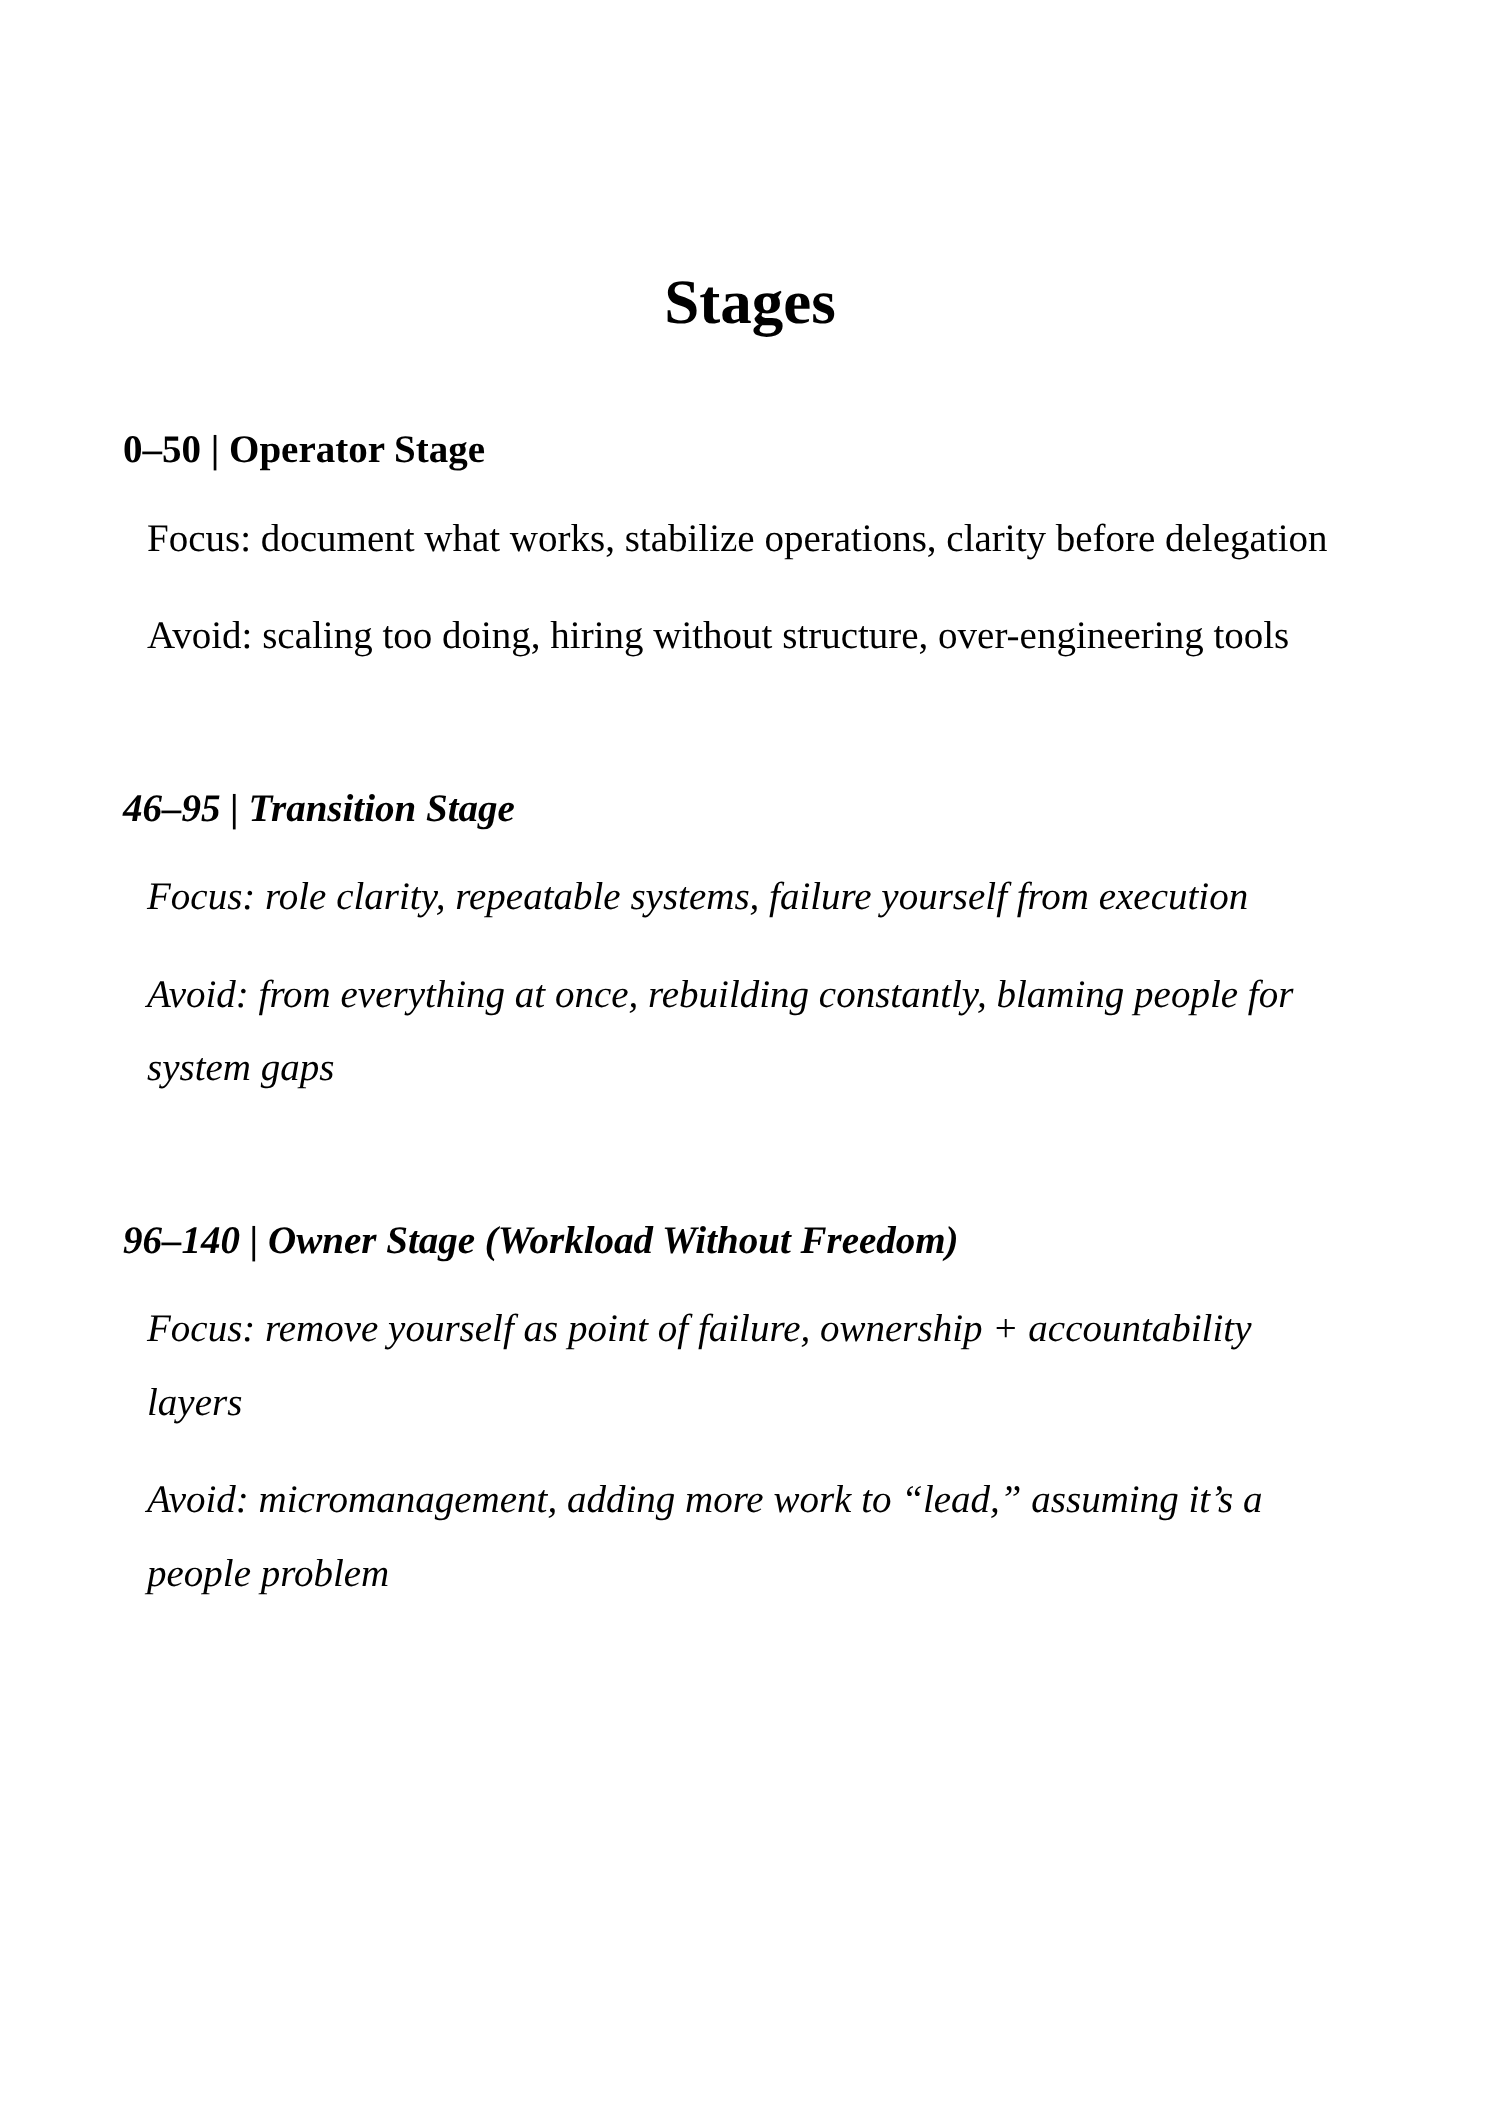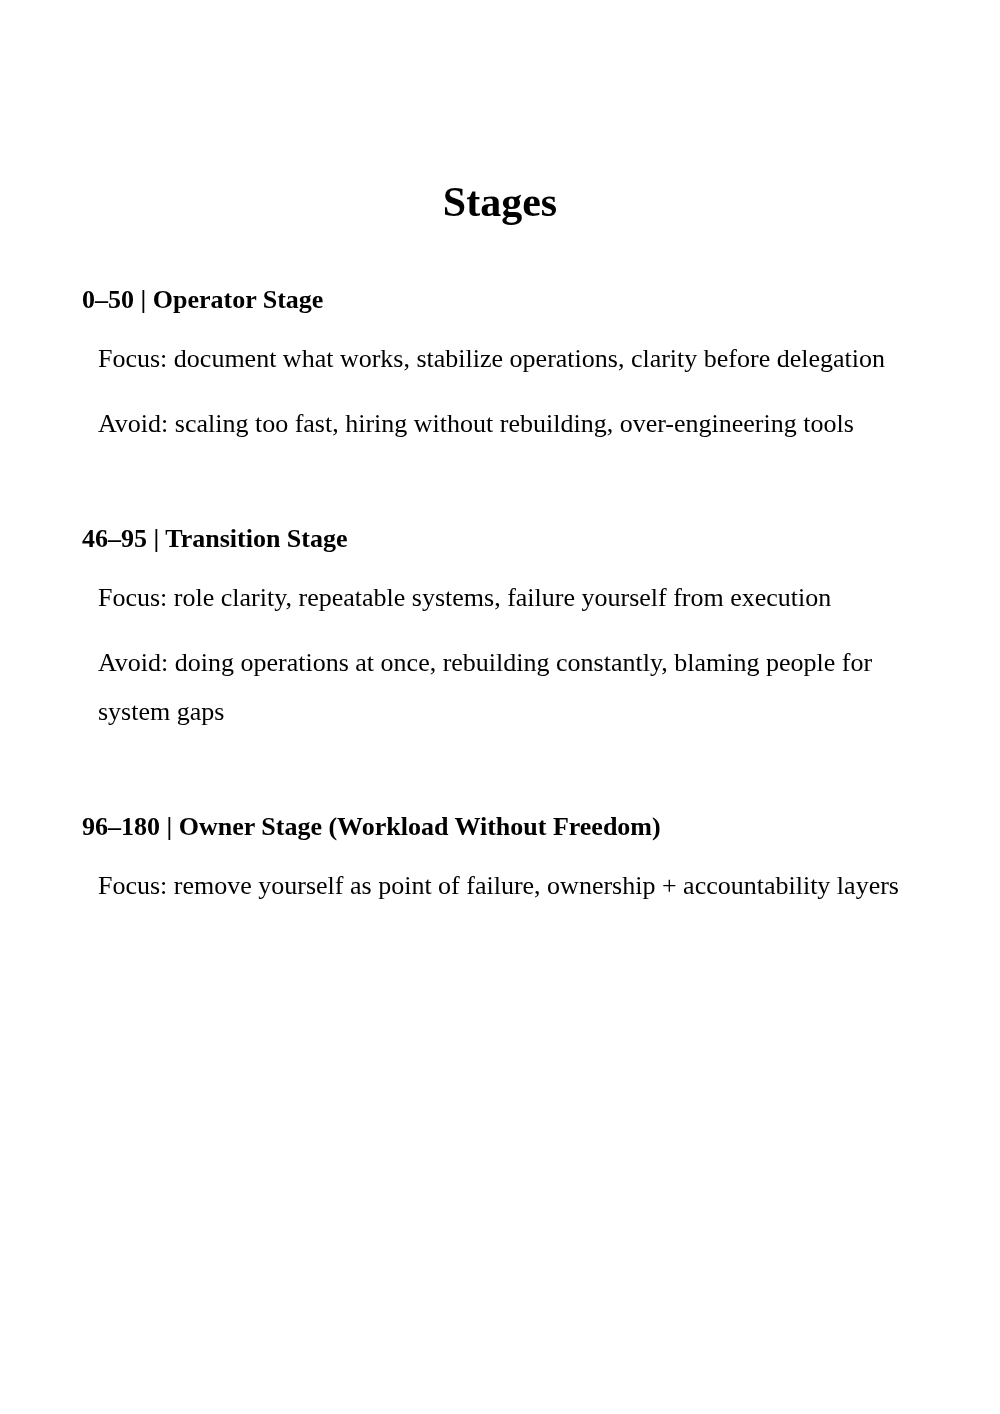--- a/index.html
+++ b/index.html
@@ -20,21 +20,21 @@
     background: #ffffff;
   }
   .doc-title {
     font-size: 42px;
     font-weight: bold;
     line-height: 48px;
     margin: 0 0 56px 0;
     text-align: center;
   }
   .section { margin: 0; }
-  .section + .section { margin-top: 73px; }
+  .section + .section { margin-top: 73px; font-style: italic; }
   .section-heading {
     font-size: 26px;
     font-weight: bold;
     line-height: 36px;
     margin: 0;
   }
   .body-line {
     font-size: 26px;
     font-weight: normal;
     line-height: 49px;
@@ -44,27 +44,28 @@
 </head>
 <body>
 
 <div class="page">
 
   <h1 class="doc-title">Stages</h1>
 
   <section class="section">
     <h2 class="section-heading">0–50 | Operator Stage</h2>
     <p class="body-line">Focus: document what works, stabilize operations, clarity before delegation</p>
-    <p class="body-line">Avoid: scaling too fast, hiring without rebuilding, over-engineering tools</p>
+    <p class="body-line">Avoid: scaling too doing, hiring without structure, over-engineering tools</p>
   </section>
 
   <section class="section">
     <h2 class="section-heading">46–95 | Transition Stage</h2>
     <p class="body-line">Focus: role clarity, repeatable systems, failure yourself from execution</p>
-    <p class="body-line">Avoid: doing operations at once, rebuilding constantly, blaming people for system gaps</p>
+    <p class="body-line">Avoid: from everything at once, rebuilding constantly, blaming people for system gaps</p>
   </section>
 
   <section class="section">
-    <h2 class="section-heading">96–180 | Owner Stage (Workload Without Freedom)</h2>
+    <h2 class="section-heading">96–140 | Owner Stage (Workload Without Freedom)</h2>
     <p class="body-line">Focus: remove yourself as point of failure, ownership + accountability layers</p>
+    <p class="body-line">Avoid: micromanagement, adding more work to “lead,” assuming it’s a people problem</p>
   </section>
 
 </div>
 
 </body></html>

